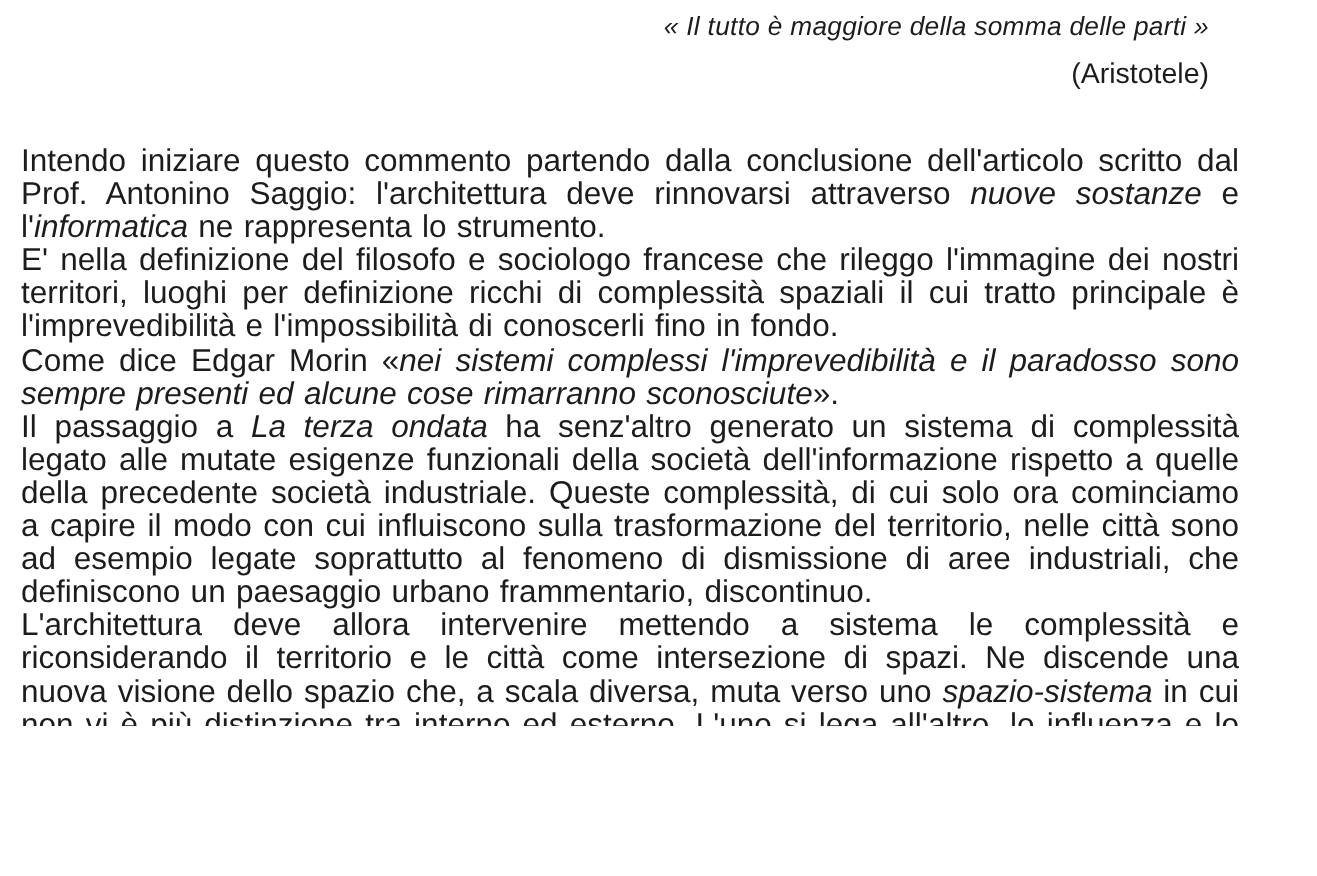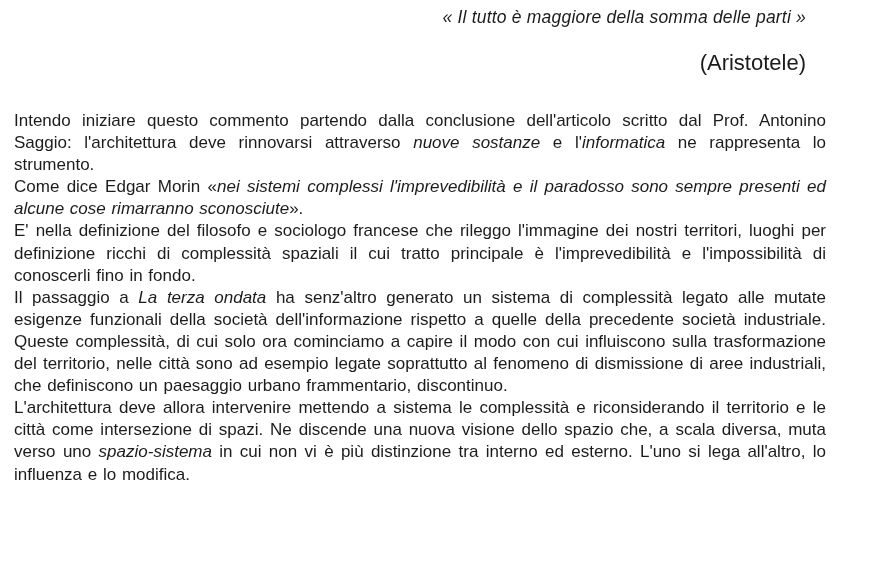--- a/index.html
+++ b/index.html
@@ -22,29 +22,29 @@
     padding-right: 72px;
     text-align: right;
     font-size: 17.5px;
     line-height: 21px;
   }
   .epigraph-quote {
     font-style: italic;
     letter-spacing: 0.2px;
   }
   .epigraph-attribution {
-    margin-top: 24px;
+    margin-top: 11px;
     font-style: normal;
-    font-size: 22px;
+    font-size: 19px;
   }
   .content {
     margin-top: 37px;
     padding-left: 14px;
     padding-right: 52px;
-    font-size: 17px;
+    font-size: 21px;
     line-height: 22.1px;
     text-align: justify;
     word-spacing: 1px;
   }
   .content p {
     margin: 0;
     padding: 0;
   }
   .i {
     font-style: italic;
@@ -55,19 +55,19 @@
 
 <div class="page">
 
   <div class="epigraph">
     <div class="epigraph-quote">« Il tutto è maggiore della somma delle parti »</div>
     <div class="epigraph-attribution">(Aristotele)</div>
   </div>
 
   <div class="content">
       <p><span>Intendo iniziare questo commento partendo dalla conclusione dell'articolo scritto dal Prof. Antonino Saggio: l'architettura deve rinnovarsi attraverso </span><span class="i">nuove sostanze</span><span> e l'</span><span class="i">informatica</span><span> ne rappresenta lo strumento.</span></p>
+      <p><span>E' nella definizione del filosofo e sociologo francese che rileggo l'immagine dei nostri territori, luoghi per definizione ricchi di complessità spaziali il cui tratto principale è l'imprevedibilità e l'impossibilità di conoscerli fino in fondo.</span></p>
       <p><span>Come dice Edgar Morin «</span><span class="i">nei sistemi complessi l'imprevedibilità e il paradosso sono sempre presenti ed alcune cose rimarranno sconosciute</span><span>».</span></p>
-      <p><span>E' nella definizione del filosofo e sociologo francese che rileggo l'immagine dei nostri territori, luoghi per definizione ricchi di complessità spaziali il cui tratto principale è l'imprevedibilità e l'impossibilità di conoscerli fino in fondo.</span></p>
       <p><span>Il passaggio a </span><span class="i">La terza ondata</span><span> ha senz'altro generato un sistema di complessità legato alle mutate esigenze funzionali della società dell'informazione rispetto a quelle della precedente società industriale. Queste complessità, di cui solo ora cominciamo a capire il modo con cui influiscono sulla trasformazione del territorio, nelle città sono ad esempio legate soprattutto al fenomeno di dismissione di aree industriali, che definiscono un paesaggio urbano frammentario, discontinuo.</span></p>
       <p><span>L'architettura deve allora intervenire mettendo a sistema le complessità e riconsiderando il territorio e le città come intersezione di spazi. Ne discende una nuova visione dello spazio che, a scala diversa, muta verso uno </span><span class="i">spazio-sistema</span><span> in cui non vi è più distinzione tra interno ed esterno. L'uno si lega all'altro, lo influenza e lo modifica.</span></p>
     </div>
 
 </div>
 
 </body></html>

